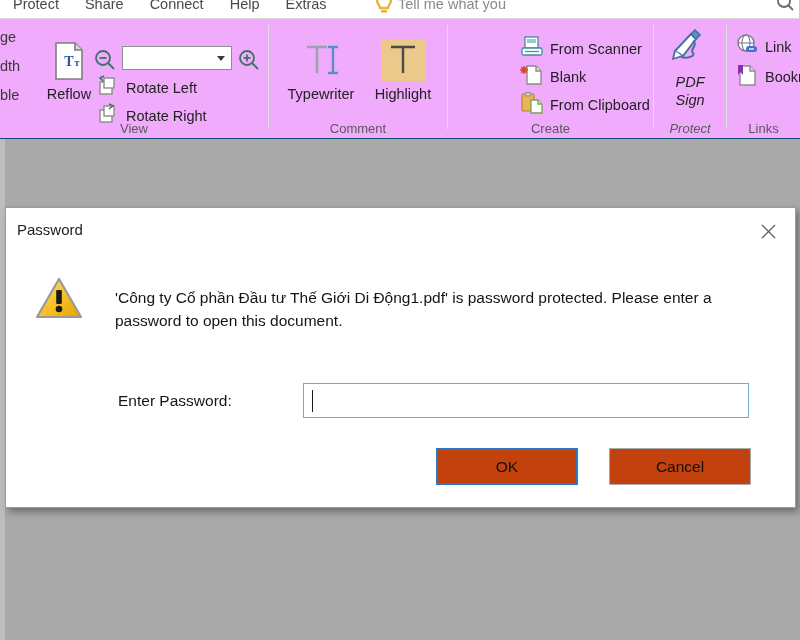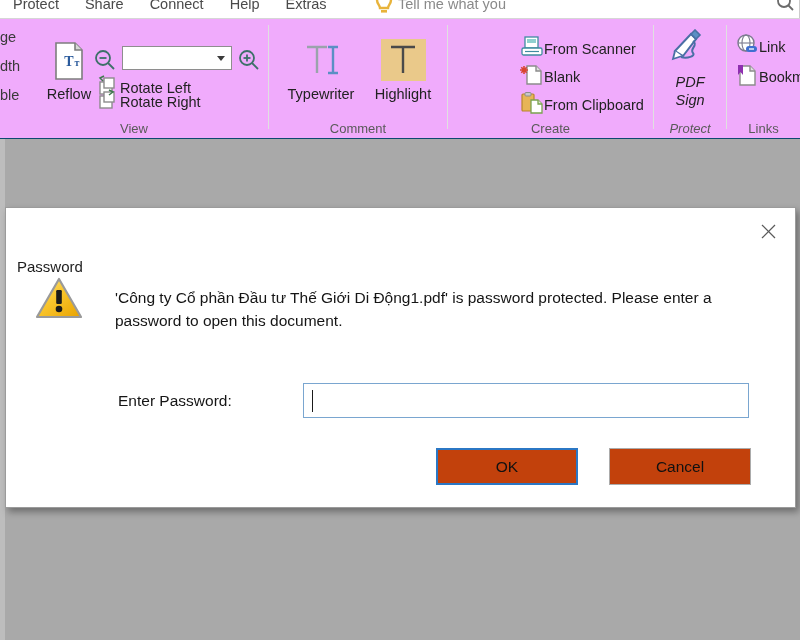--- a/index.html
+++ b/index.html
@@ -41,21 +41,21 @@
   }
   .grp-sep { position: absolute; top: 6px; width: 1px; height: 104px; background: #e0e0e0; }
 
   
   .view-trunc { position: absolute; left: 0; top: 4px; width: 28px; font-size: 14.5px; color: #3a3a3a; }
   .view-trunc div { line-height: 29px; height: 29px; }
 
   .bigbtn { position: absolute; text-align: center; }
   .bigbtn .lbl { font-size: 14.5px; color: #222; line-height: 18px; }
 
-  .smallrow { position: absolute; display: flex; align-items: center; }
+  .smallrow { position: absolute; display: flex; align-items: center; gap: 6px; }
   .smallrow .lbl { font-size: 14.5px; color: #222; white-space: nowrap; }
 
   .combo {
     position: absolute; background: #fff; border: 1px solid #8e8e8e;
   }
   .combo .arrow {
     position: absolute; right: 6px; top: 50%; margin-top: -2px;
     width: 0; height: 0; border-left: 4.5px solid transparent; border-right: 4.5px solid transparent;
     border-top: 5px solid #3b3b3b;
   }
@@ -67,21 +67,21 @@
   .backdrop-stripe { position: absolute; left: 0; top: 139px; width: 5px; height: 501px; background: #bdbdbd; }
 
   
   .dialog {
     position: absolute; left: 5px; top: 207px; width: 791px; height: 301px;
     background: #fff; border: 1px solid #9b9b9b;
     box-shadow: 3px 4px 7px rgba(0,0,0,0.35);
   }
   .dlg-title {
     position: absolute; left: 11px; top: 13px;
-    font-size: 15px; color: #1c1c1c; margin-top: 37px;
+    font-size: 15px; color: #1c1c1c;
   }
   .dlg-close {
     position: absolute; right: 14px; top: 10px; width: 26px; height: 26px;
     display: flex; align-items: center; justify-content: center;
     color: #5a5a5a;
   }
   .warn-icon { position: absolute; left: 35px; top: 276px; width: 48px; height: 44px; }
   .dlg-msg {
     position: absolute; left: 115px; top: 286px; width: 610px;
     font-size: 15.5px; color: #151515; line-height: 23px;
@@ -188,21 +188,21 @@
           <span>
             <svg width="24" height="22" viewBox="0 0 24 22">
               <rect x="4" y="7" width="12" height="12" fill="#fff" stroke="#8c8c8c" stroke-width="1.4"></rect>
               <rect x="8" y="3" width="10" height="10" fill="#fff" stroke="#8c8c8c" stroke-width="1.4"></rect>
               <path d="M7 6 L4 3 L8 1" fill="none" stroke="#3f7a4e" stroke-width="1.5"></path>
             </svg>
           </span>
           <span class="lbl">Rotate Left</span>
         </div>
 
-        <div class="smallrow" style="left:96px; top:70px;justify-content:center;">
+        <div class="smallrow" style="left:96px; top:84px;justify-content:center;">
           <span>
             <svg width="24" height="22" viewBox="0 0 24 22">
               <rect x="4" y="7" width="12" height="12" fill="#fff" stroke="#8c8c8c" stroke-width="1.4"></rect>
               <rect x="8" y="3" width="10" height="10" fill="#fff" stroke="#8c8c8c" stroke-width="1.4"></rect>
               <path d="M13 6 L17 3 L13 1" fill="none" stroke="#3f7a4e" stroke-width="1.5"></path>
             </svg>
           </span>
           <span class="lbl">Rotate Right</span>
         </div>
 

